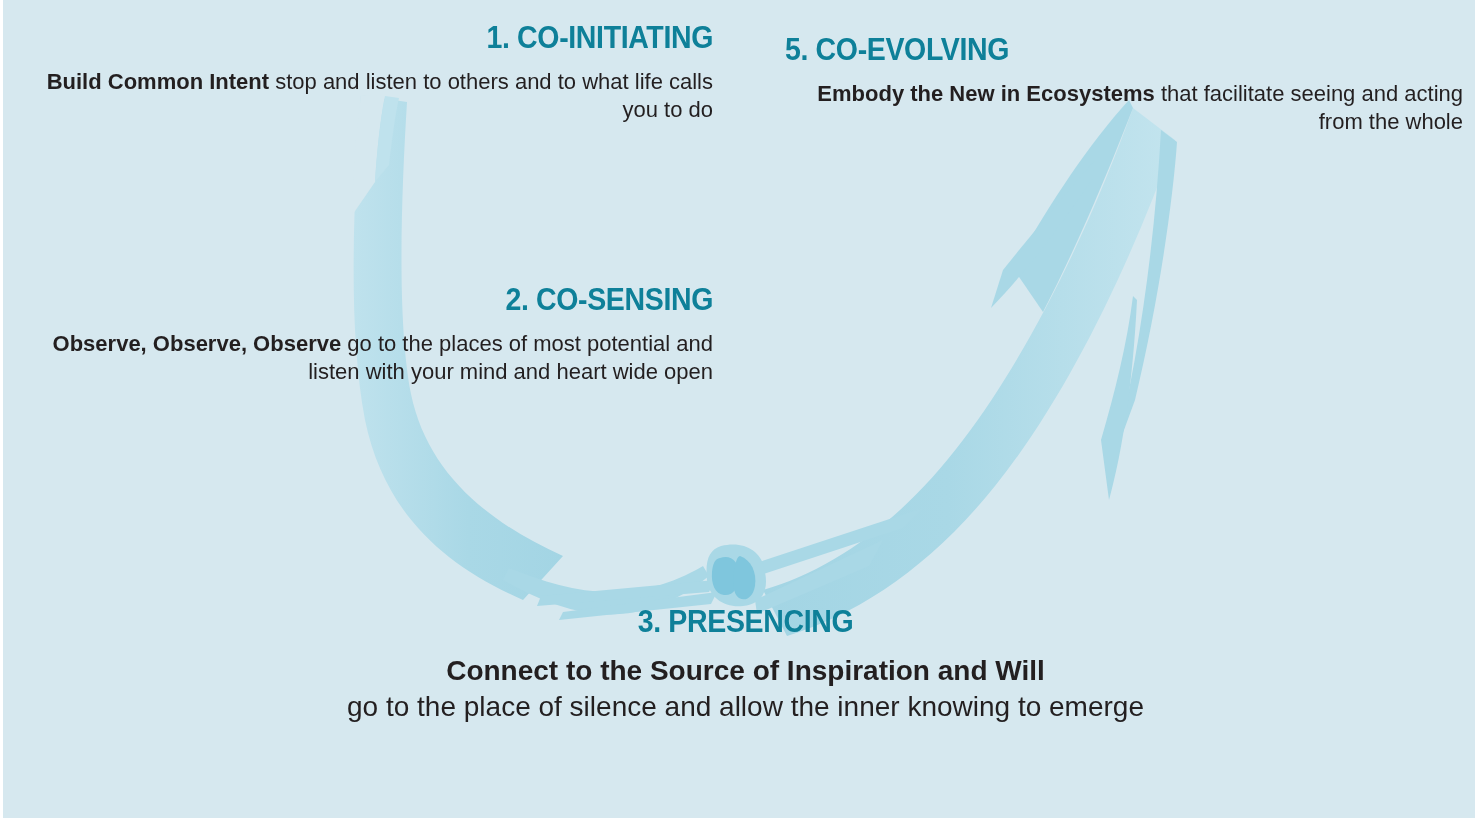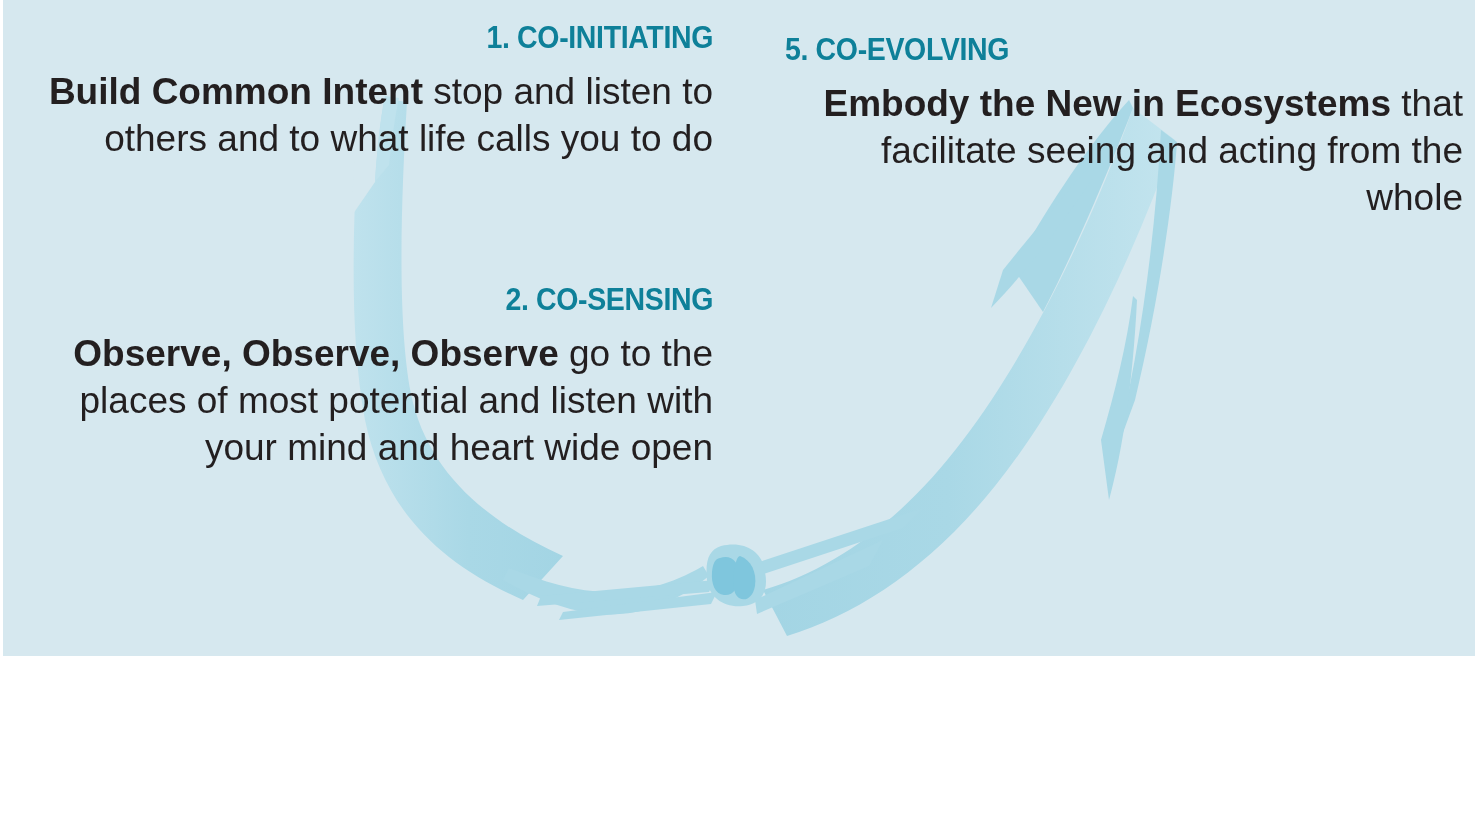--- a/index.html
+++ b/index.html
@@ -14,21 +14,21 @@
     height: 828px;
     background: #ffffff;
     overflow: hidden;
     font-family: "Liberation Sans", "DejaVu Sans", sans-serif;
   }
   #stage {
     position: absolute;
     left: 3px;
     top: 0px;
     width: 1472px;
-    height: 656px;
+    height: 818px;
     background: #d6e8ef;
     overflow: hidden;
   }
   
   #u-art {
     position: absolute;
     left: 0;
     top: 0;
     width: 1472px;
     height: 818px;
@@ -49,21 +49,21 @@
     margin: 0 0 13px 0;
     font-stretch: condensed;
     transform: scaleX(0.92);
   }
   .heading.right  { text-align: right; transform-origin: right center; }
   .heading.left   { text-align: left;  transform-origin: left center; }
   .heading.center { text-align: center; transform-origin: center center; }
 
   .body-text {
     color: #231f20;
-    font-size: 37px;
+    font-size: 22px;
     line-height: 1.28;
     margin: 0;
   }
   .body-text b { font-weight: bold; }
   .tr { text-align: right; }
   .tl { text-align: right; }
   .tc { text-align: center; }
 
   
   #block-1 { left: 20px;  top: 22px;  width: 690px; }
@@ -184,15 +184,24 @@
     </div>
 
     <div class="block" id="block-2">
       <div class="heading right">2. CO-SENSING</div>
       <p class="body-text tr">
         <b>Observe, Observe, Observe</b><span> go to the places of most potential and listen with your mind and heart wide open</span>
       </p>
     </div>
 
 
+    <div class="block" id="block-3">
+      <div class="heading center">3. PRESENCING</div>
+      <p class="body-text tc">
+        <b>Connect to the Source of Inspiration and Will</b>
+      </p>
+      <p class="body-text tc">
+        <span>go to the place of silence and allow the inner knowing to emerge</span>
+      </p>
+    </div>
 
   </div>
 </div>
 
 </body></html>

